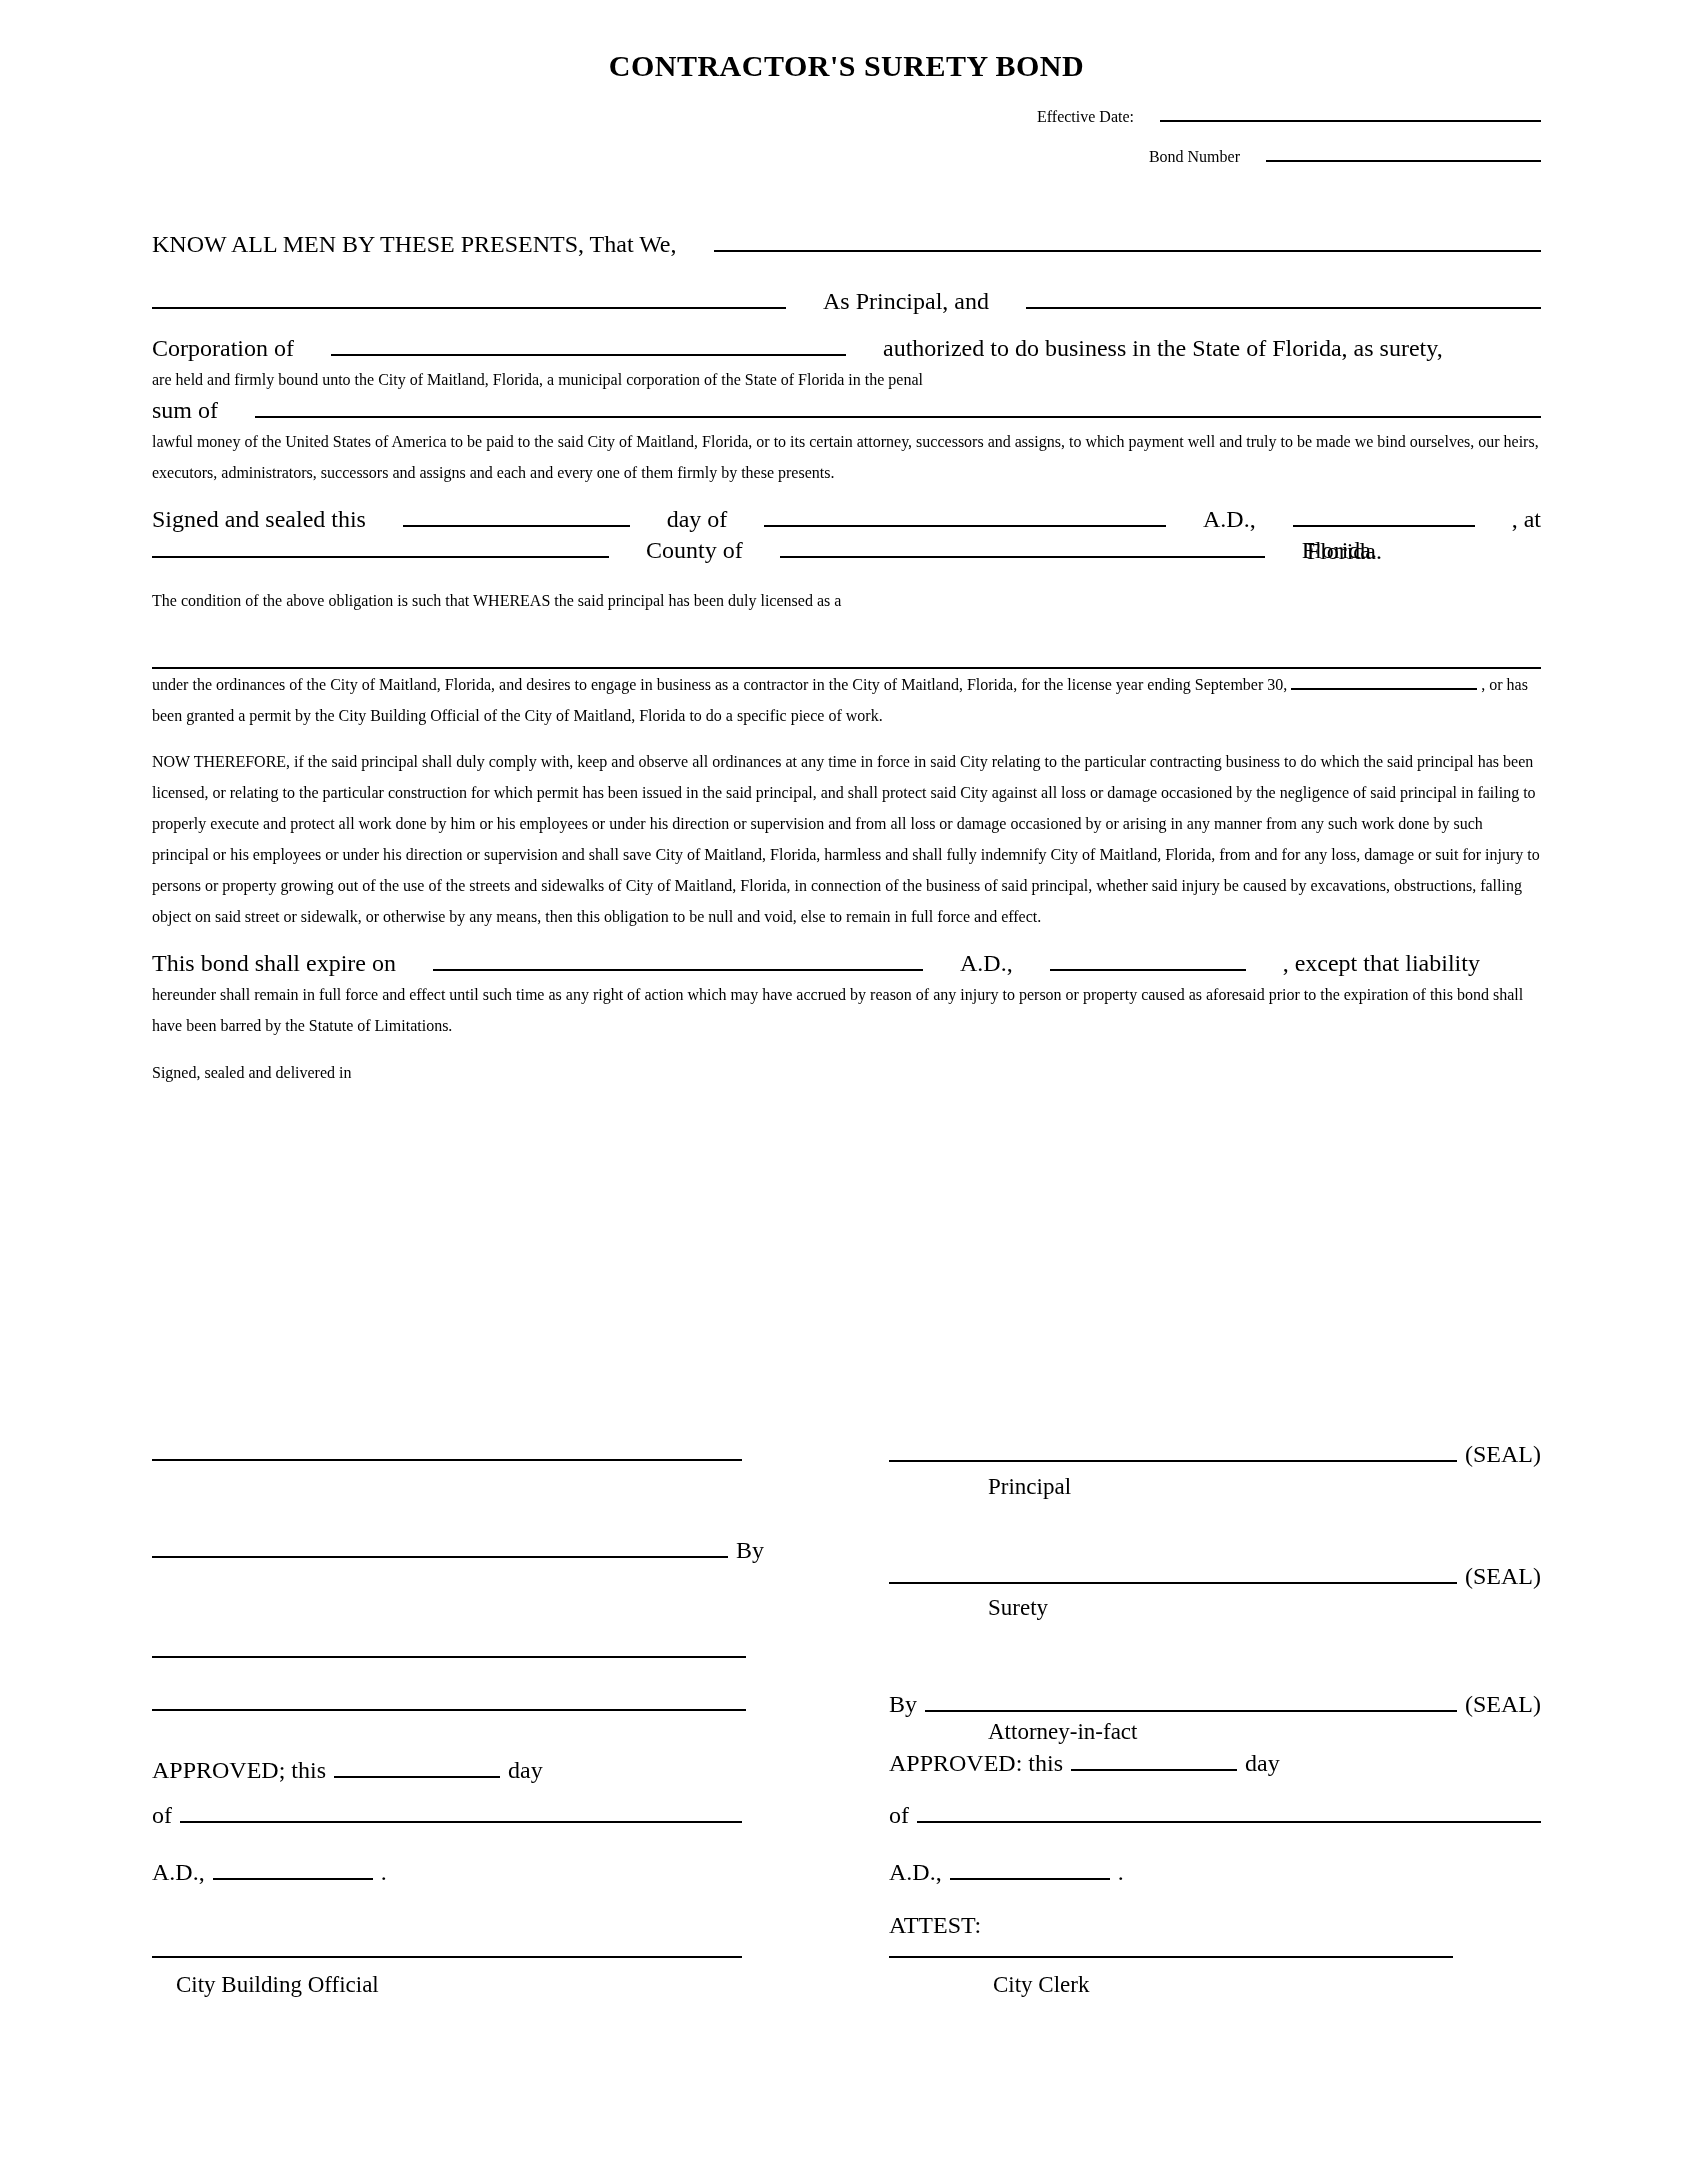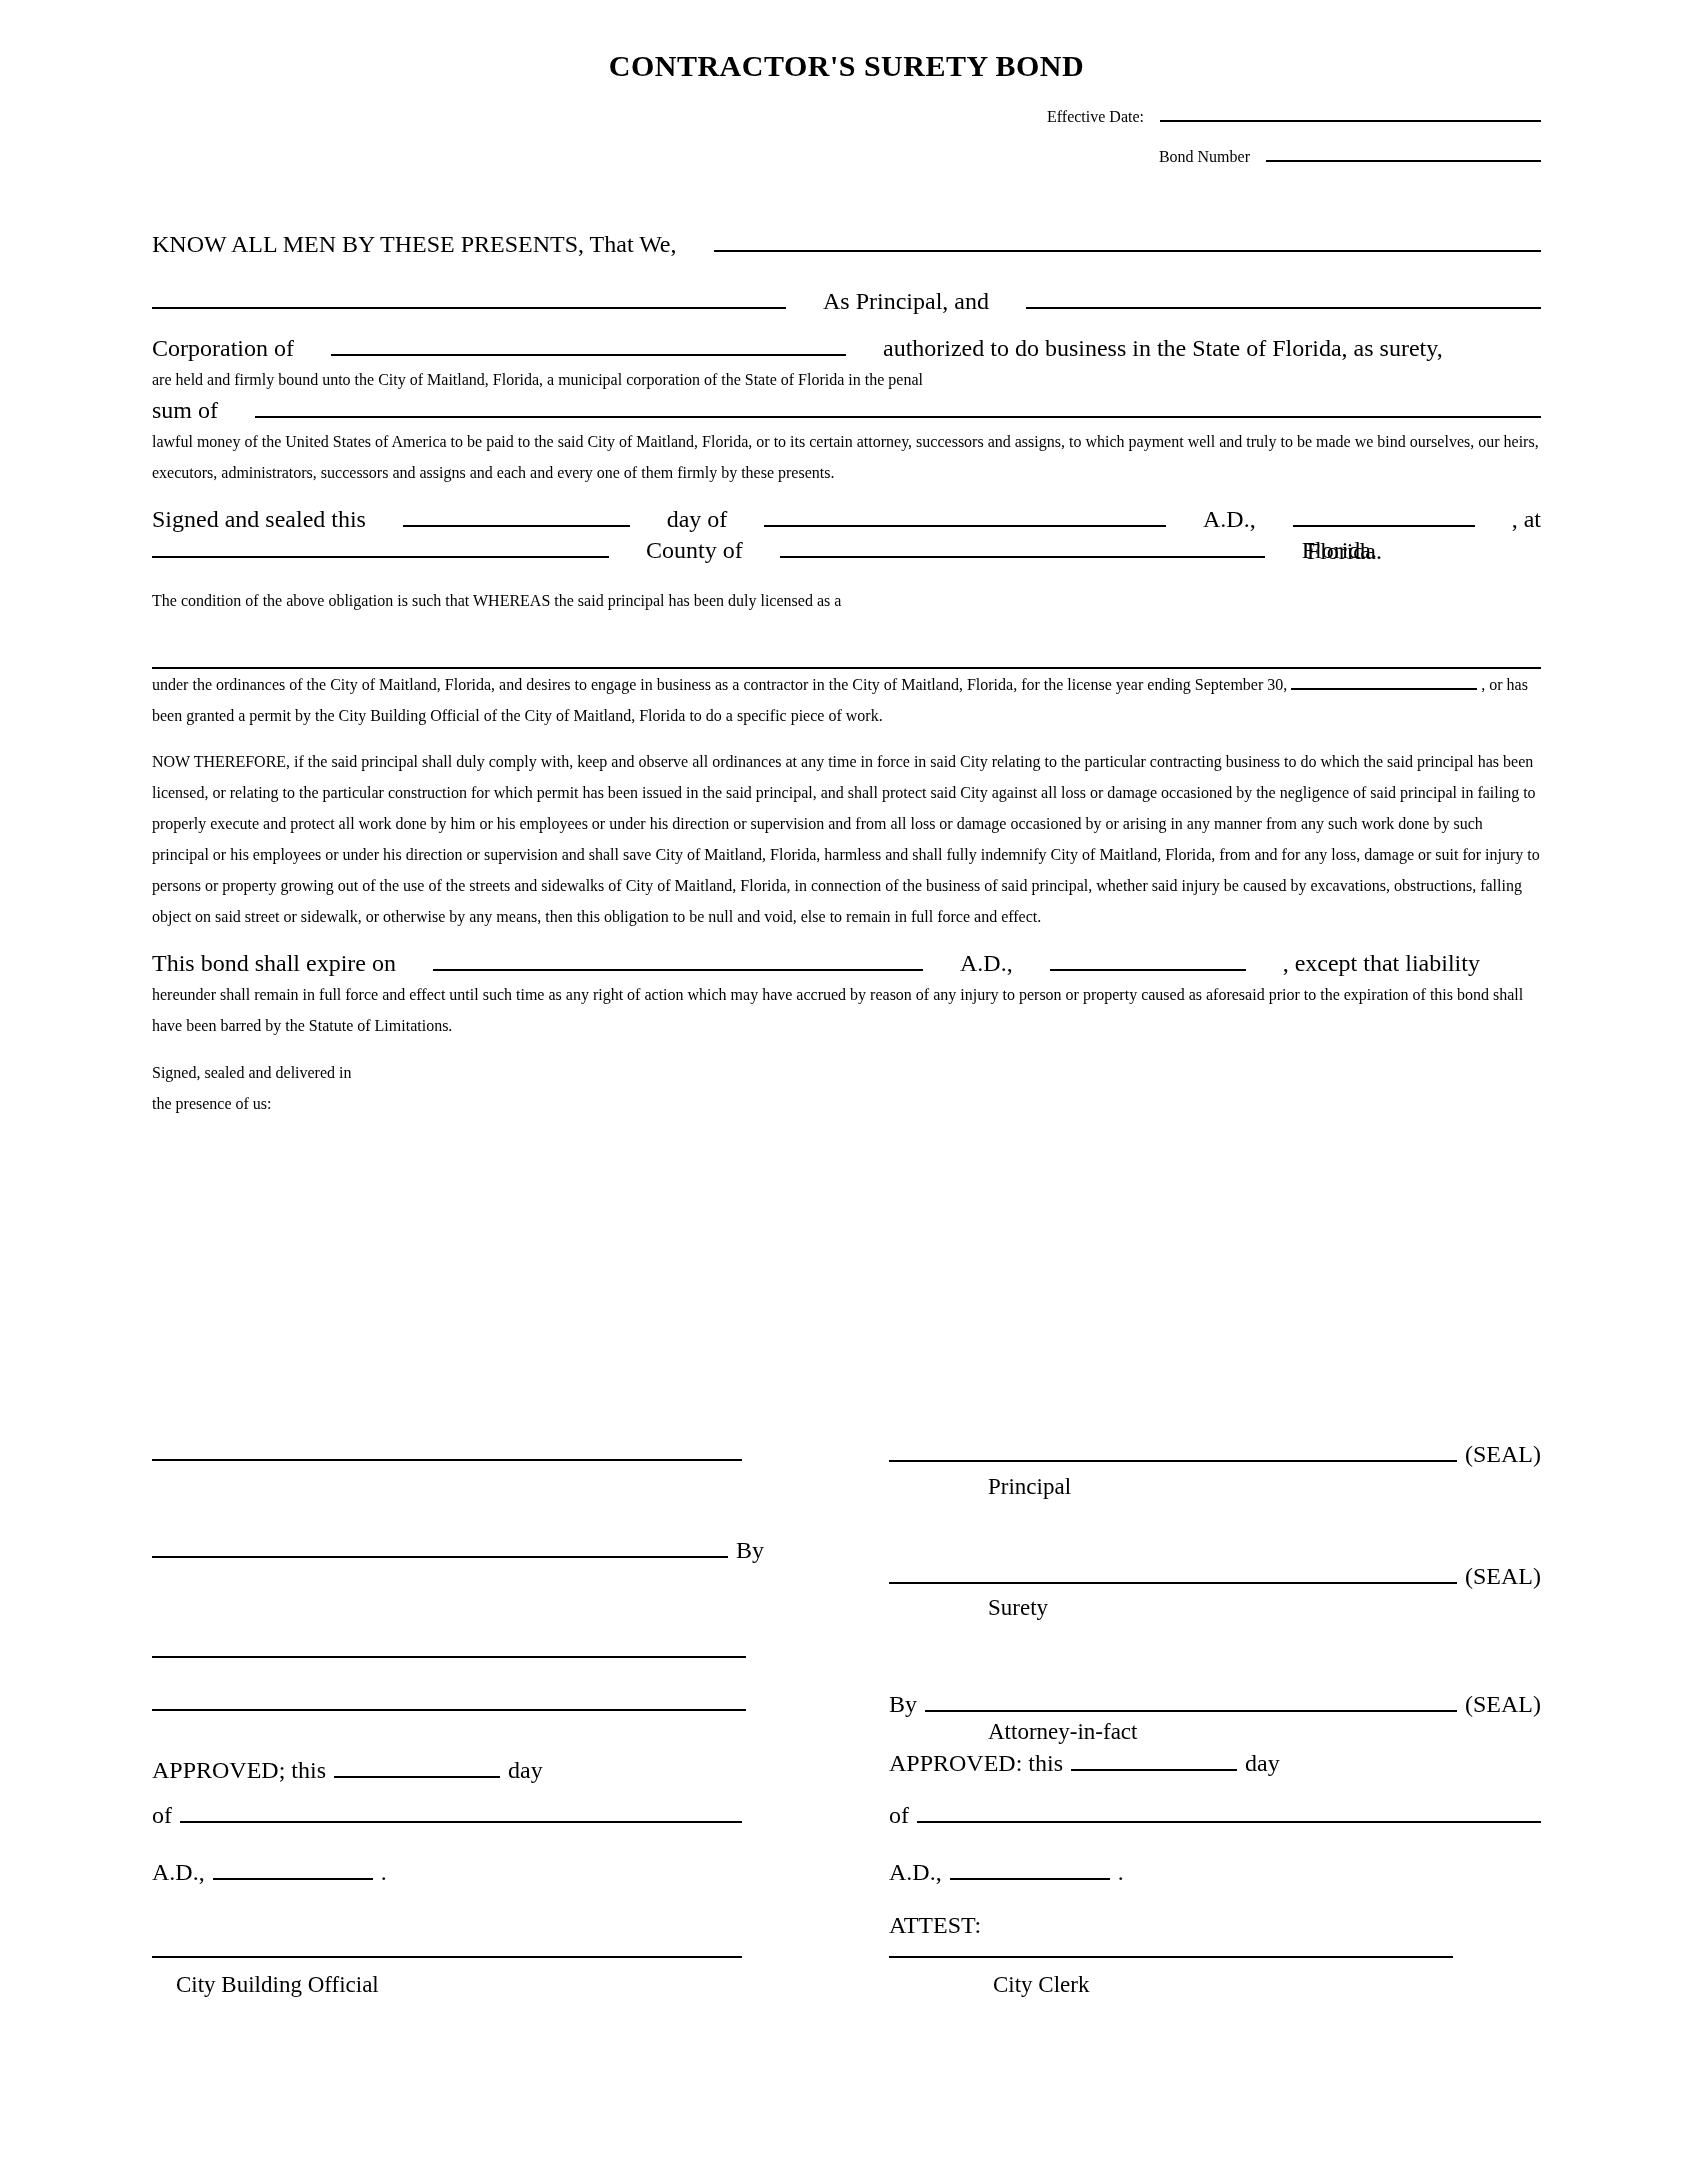--- a/index.html
+++ b/index.html
@@ -6,21 +6,21 @@
   body{width:1683px;height:2178px;font-family:"Liberation Serif", serif;color:#000;}
   .page{position:relative;width:1683px;height:2178px;background:#fff;overflow:hidden;}
   .content{position:absolute;left:152px;top:0;width:1389px;}
   .title{padding-top:49px;margin:0;text-align:center;font-size:30px;font-weight:bold;letter-spacing:0.5px;}
   p{margin:0;font-size:16px;line-height:31px;}
   .frow{display:flex;align-items:baseline;column-gap:8px;font-size:24px;line-height:31px;gap:37px;}
   .t{white-space:nowrap;}
   .bl{display:inline-block;border-bottom:2px solid #000;height:17px;}
   .grow{flex:1 1 auto;}
   .ibl{display:inline-block;border-bottom:2px solid #000;height:14px;vertical-align:baseline;}
-  .rrow{display:flex;justify-content:flex-end;align-items:baseline;column-gap:16px;margin-top:17px;}
+  .rrow{display:flex;justify-content:flex-end;align-items:baseline;column-gap:26px;margin-top:17px;}
   .blankline{border-bottom:2px solid #000;height:51px;}
   .dbl{position:relative;display:inline-block;}
   .dbl::after{content:attr(data-text);position:absolute;left:5px;top:1px;}
   .sig{position:absolute;left:152px;top:1426px;width:1389px;height:634px;font-size:24px;}
   .abs{position:absolute;display:flex;align-items:baseline;column-gap:8px;font-size:24px;line-height:30px;}
   .lbl{position:absolute;font-size:23px;line-height:26px;}
   .mt-know1{margin-top:63px;}
   .mt-know2{margin-top:26px;}
   .mt-sm{margin-top:16px;}
   .mt-cond{margin-top:19px;}
@@ -92,21 +92,20 @@
     <div class="frow mt-sm">
       <span class="t">This bond shall expire on</span>
       <span class="bl" style="width:490px;"></span>
       <span class="t">A.D.,</span>
       <span class="bl" style="width:196px;"></span>
       <span class="t">, except that liability</span>
     </div>
     <p>hereunder shall remain in full force and effect until such time as any right of action which may have accrued by reason of any injury to person or property caused as aforesaid prior to the expiration of this bond shall have been barred by the Statute of Limitations.</p>
 
     <p class="mt-sm">Signed, sealed and delivered in</p>
-    <p>the presence of us:</p>
   </div>
 
   <div class="sig">
 
     <div class="abs" style="top:16px;left:0;width:590px;">
       <span class="bl grow"></span>
     </div>
     <div class="abs" style="top:13px;left:737px;width:652px;">
       <span class="bl grow"></span>
       <span class="t">(SEAL)</span>

